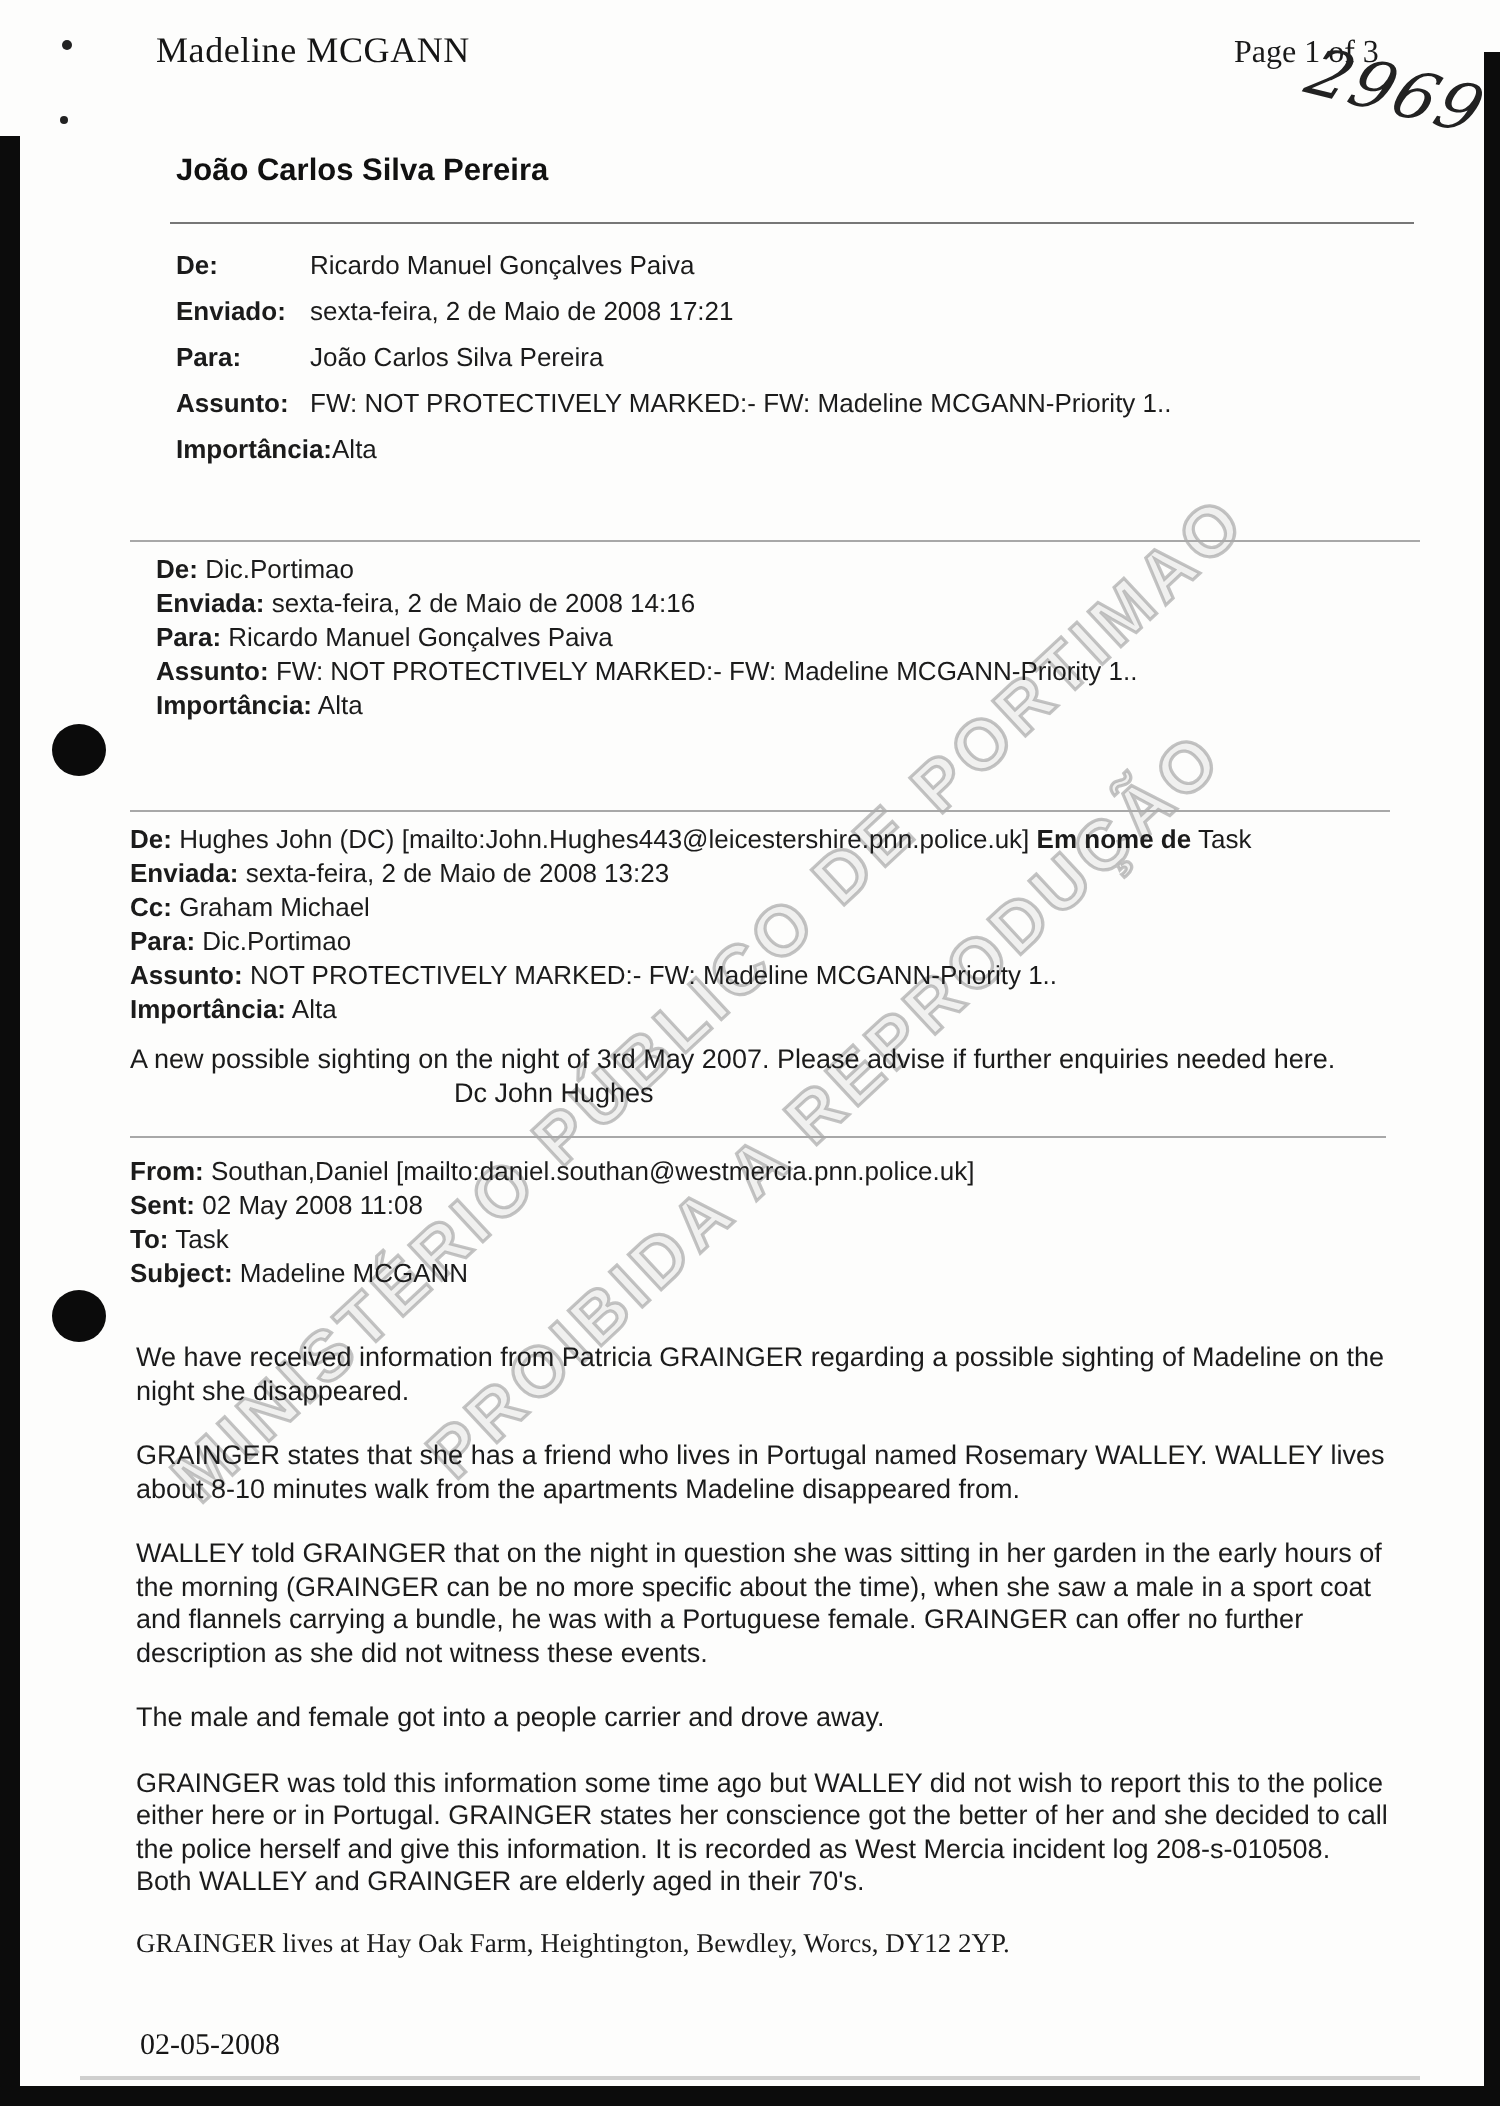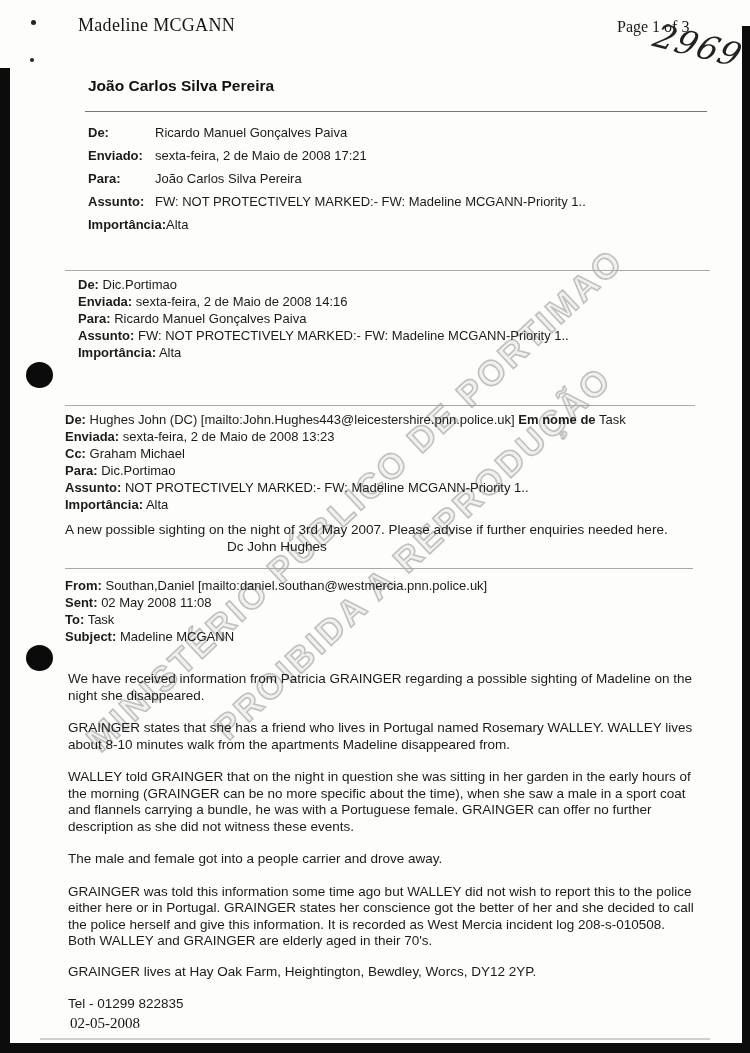--- a/index.html
+++ b/index.html
@@ -55,21 +55,21 @@
   .block-2{left:78px;top:276px;}
   .block-3{left:65px;top:411px;}
   .block-4{left:65px;top:577px;}
   .lblb{font-weight:bold;}
 
   .note{position:absolute;left:65px;top:521px;font-size:13.5px;line-height:17px;width:640px;}
   .sig{position:absolute;left:227px;top:539px;font-size:13.5px;}
 
   .body-text{position:absolute;left:68px;top:655px;width:628px;font-size:13.5px;line-height:16.5px;}
   .body-text p{margin:16px 0 14px 0;}
-  .body-text p.tight{margin:0 0 2px 0;}
+  .body-text p.tight{margin:0 0 2px 0;font-family:Liberation Serif, serif;}
 
   .footer-date{position:absolute;left:70px;top:1015px;font-family:Liberation Serif, serif;font-size:15px;color:#151515;}
 </style>
 </head>
 <body>
 
 <div class="page">
 
   <div class="edge edge-left"></div>
   <div class="edge edge-right"></div>
@@ -133,19 +133,18 @@
       <div><span class="lblb">Subject:</span> <span>Madeline MCGANN</span></div>
     </div>
 
     <div class="body-text">
       <p>We have received information from Patricia GRAINGER regarding a possible sighting of Madeline on the night she disappeared.</p>
       <p>GRAINGER states that she has a friend who lives in Portugal named Rosemary WALLEY. WALLEY lives about 8-10 minutes walk from the apartments Madeline disappeared from.</p>
       <p>WALLEY told GRAINGER that on the night in question she was sitting in her garden in the early hours of the morning (GRAINGER can be no more specific about the time), when she saw a male in a sport coat and flannels carrying a bundle, he was with a Portuguese female. GRAINGER can offer no further description as she did not witness these events.</p>
       <p>The male and female got into a people carrier and drove away.</p>
       <p>GRAINGER was told this information some time ago but WALLEY did not wish to report this to the police either here or in Portugal. GRAINGER states her conscience got the better of her and she decided to call the police herself and give this information. It is recorded as West Mercia incident log 208-s-010508. Both WALLEY and GRAINGER are elderly aged in their 70's.</p>
       <p class="tight">GRAINGER lives at Hay Oak Farm, Heightington, Bewdley, Worcs, DY12 2YP.</p>
-      <p>Tel - 01299 822835</p>
     </div>
 
     <div class="footer-date">02-05-2008</div>
 
   </div>
 </div>
 
 </body></html>

